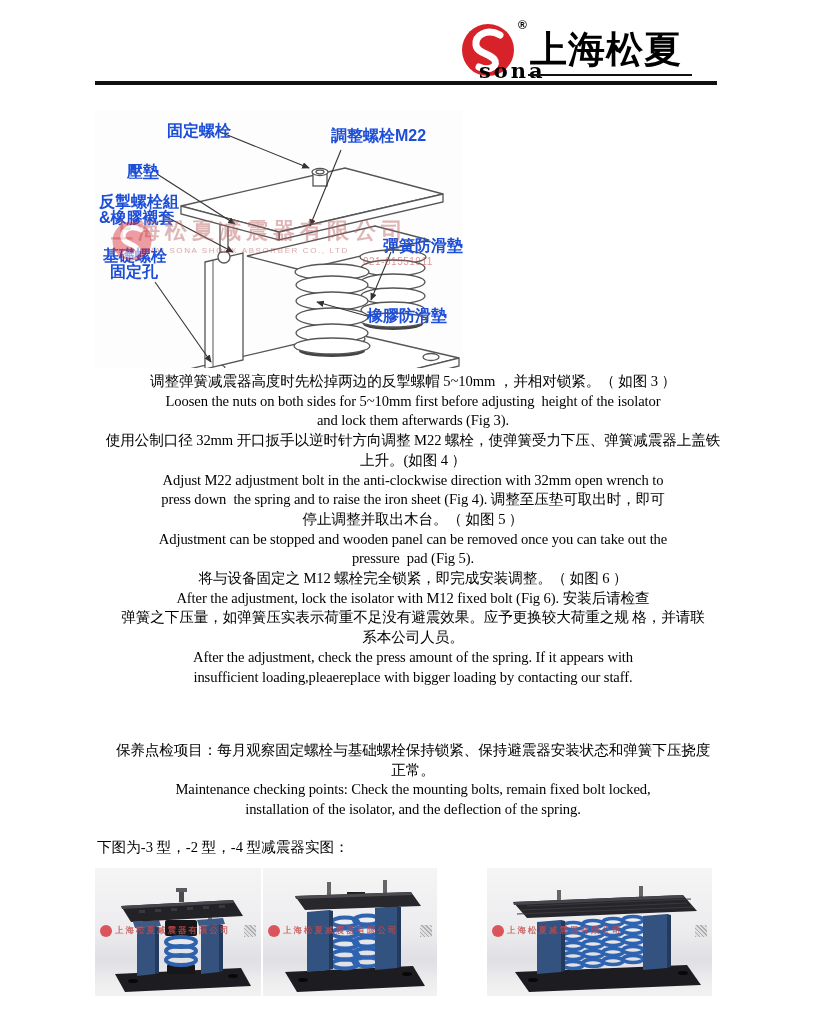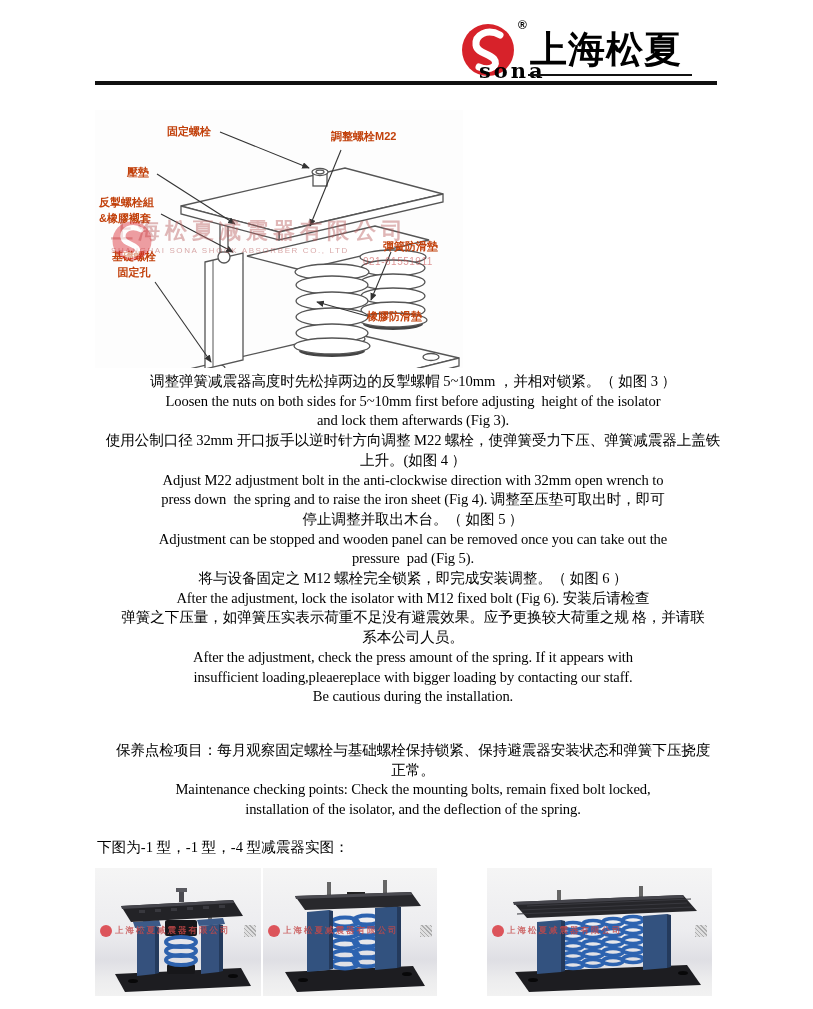--- a/index.html
+++ b/index.html
@@ -14,21 +14,21 @@
              font-family:"DejaVu Serif",serif;letter-spacing:3px;}
   .brand-cn{position:absolute;left:530px;top:25px;font-size:37px;font-weight:bold;
             font-family:"Liberation Sans",sans-serif;letter-spacing:1px;white-space:nowrap;}
   .brand-underline{position:absolute;left:528px;top:74px;width:164px;height:2px;background:#111;}
   .header-rule{position:absolute;left:95px;top:81px;width:622px;height:4px;background:#111;}
 
   
   .diagram{position:absolute;left:95px;top:110px;width:368px;height:258px;background:#fdfdfd;}
   .diagram svg{position:absolute;left:0;top:0;}
   .dlabel{position:absolute;font-family:"Liberation Sans",sans-serif;font-weight:bold;
-          font-size:11px;color:#c2410c;line-height:16px;white-space:nowrap;}
+          font-size:16px;color:#1d4ed8;line-height:16px;white-space:nowrap;}
   .dlabel.center{text-align:center;}
   .wm{position:absolute;left:16px;top:106px;display:flex;align-items:flex-start;gap:6px;pointer-events:none;}
   .wm-s{width:42px;height:42px;opacity:.55;flex:none;margin-top:4px;}
   .wm-cn{font-family:"Liberation Sans",sans-serif;font-weight:bold;font-size:22px;letter-spacing:5px;
          color:rgba(186,96,96,.45);white-space:nowrap;}
   .wm-en{font-family:"Liberation Sans",sans-serif;font-size:8px;letter-spacing:1.6px;
          color:rgba(186,96,96,.55);white-space:nowrap;}
   .wm-phone{position:absolute;left:268px;top:146px;font-family:"Liberation Sans",sans-serif;
             font-size:10px;color:rgba(200,80,80,.6);letter-spacing:.5px;}
 
@@ -187,31 +187,30 @@
       <div class="tline">press down  the spring and to raise the iron sheet (Fig 4). 调整至压垫可取出时，即可</div>
       <div class="tline">停止调整并取出木台。（ 如图 5 ）</div>
       <div class="tline">Adjustment can be stopped and wooden panel can be removed once you can take out the</div>
       <div class="tline">pressure  pad (Fig 5).</div>
       <div class="tline">将与设备固定之 M12 螺栓完全锁紧，即完成安装调整。（ 如图 6 ）</div>
       <div class="tline">After the adjustment, lock the isolator with M12 fixed bolt (Fig 6). 安装后请检查</div>
       <div class="tline">弹簧之下压量，如弹簧压实表示荷重不足没有避震效果。应予更换较大荷重之规 格，并请联</div>
       <div class="tline">系本公司人员。</div>
       <div class="tline">After the adjustment, check the press amount of the spring. If it appears with</div>
       <div class="tline">insufficient loading,pleaereplace with bigger loading by contacting our staff.</div>
-      <div class="tline">Be cautious during the installation.</div>
     </div>
 
   <div class="textblock" id="maintenance">
       <div class="tline">保养点检项目：每月观察固定螺栓与基础螺栓保持锁紧、保持避震器安装状态和弹簧下压挠度</div>
       <div class="tline">正常。</div>
       <div class="tline">Maintenance checking points: Check the mounting bolts, remain fixed bolt locked,</div>
       <div class="tline">installation of the isolator, and the deflection of the spring.</div>
     </div>
 
-  <div class="caption">下图为-1 型，-1 型，-4 型减震器实图：</div>
+  <div class="caption">下图为-3 型，-2 型，-4 型减震器实图：</div>
 
   <div class="photo" id="photo-1">
     <svg width="166" height="128" viewBox="0 0 166 128">
       <polygon points="20,106 146,100 156,118 30,124" fill="#1d1d21"></polygon>
       <ellipse cx="38" cy="113" rx="5" ry="2" fill="#000" opacity=".7"></ellipse>
       <ellipse cx="138" cy="108" rx="5" ry="2" fill="#000" opacity=".7"></ellipse>
       <rect x="70" y="52" width="32" height="16" rx="2" fill="#17171a"></rect>
       <rect x="72" y="96" width="28" height="10" rx="2" fill="#17171a"></rect>
       <g fill="none" stroke="#2e62ad" stroke-width="4">
         <ellipse cx="86" cy="74" rx="15" ry="5"></ellipse>

